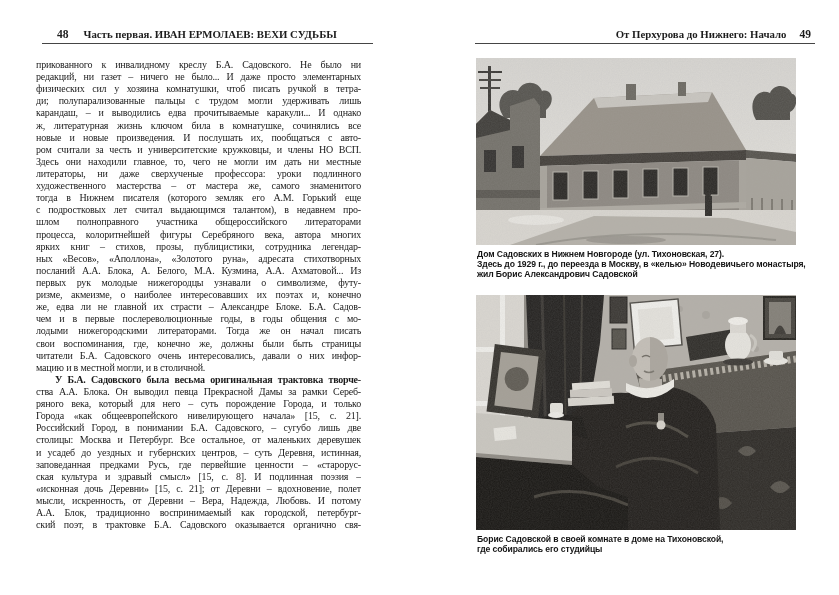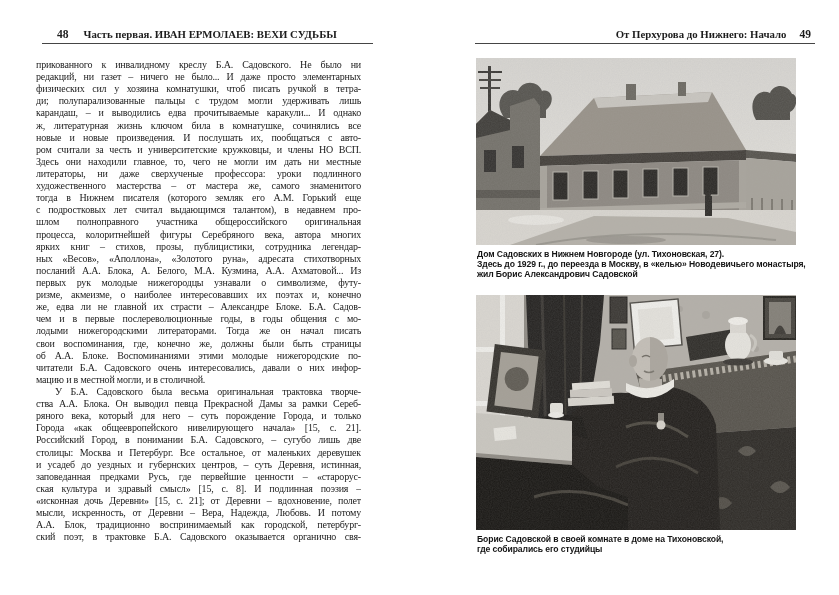--- a/index.html
+++ b/index.html
@@ -17,21 +17,21 @@
   .rheader .pagenum{font-size:11.5px;}
   .hrule{position:absolute;top:43px;height:1.4px;background:#454545;}
   .hrule.left{left:42px;width:331px;}
   .hrule.right{left:475px;width:340px;}
   
   .body-col{position:absolute;left:36px;top:59px;width:325px;
     font-size:10px;letter-spacing:-0.2px;}
   .tline{height:12.12px;line-height:12.12px;overflow:hidden;
     text-align:justify;text-align-last:justify;}
   .tline.lastline{text-align:left;text-align-last:left;}
-  .tline.indent{text-indent:19px;}
+  .tline.indent{text-indent:19px;font-weight:bold;}
   
   .photo{position:absolute;display:block;}
   .photo svg{display:block;}
   .caption{position:absolute;width:345px;font-family:"Liberation Sans",sans-serif;
     font-weight:bold;font-size:8.6px;line-height:10px;letter-spacing:-0.1px;
     color:#141414;white-space:nowrap;}
 </style>
 </head>
 <body>
 
@@ -47,32 +47,31 @@
     <div class="tline">ди; полупарализованные пальцы с трудом могли удерживать лишь</div>
     <div class="tline">карандаш, – и выводились едва прочитываемые каракули... И однако</div>
     <div class="tline">ж, литературная жизнь ключом била в комнатушке, сочинялись все</div>
     <div class="tline">новые и новые произведения. И послушать их, пообщаться с авто-</div>
     <div class="tline">ром считали за честь и университетские кружковцы, и члены НО ВСП.</div>
     <div class="tline">Здесь они находили главное, то, чего не могли им дать ни местные</div>
     <div class="tline">литераторы, ни даже сверхученые профессора: уроки подлинного</div>
     <div class="tline">художественного мастерства – от мастера же, самого знаменитого</div>
     <div class="tline">тогда в Нижнем писателя (которого земляк его А.М. Горький еще</div>
     <div class="tline">с подростковых лет считал выдающимся талантом), в недавнем про-</div>
-    <div class="tline">шлом полноправного участника общероссийского оригинальная</div>
+    <div class="tline">шлом полноправного участника общероссийского литераторами</div>
     <div class="tline">процесса, колоритнейшей фигуры Серебряного века, автора многих</div>
     <div class="tline">ярких книг – стихов, прозы, публицистики, сотрудника легендар-</div>
     <div class="tline">ных «Весов», «Аполлона», «Золотого руна», адресата стихотворных</div>
     <div class="tline">посланий А.А. Блока, А. Белого, М.А. Кузмина, А.А. Ахматовой... Из</div>
     <div class="tline">первых рук молодые нижегородцы узнавали о символизме, футу-</div>
     <div class="tline">ризме, акмеизме, о наиболее интересовавших их поэтах и, конечно</div>
     <div class="tline">же, едва ли не главной их страсти – Александре Блоке. Б.А. Садов-</div>
     <div class="tline">чем и в первые послереволюционные годы, в годы общения с мо-</div>
     <div class="tline">лодыми нижегородскими литераторами. Тогда же он начал писать</div>
     <div class="tline">свои воспоминания, где, конечно же, должны были быть страницы</div>
-    <div class="tline">об А.А. Блоке. Воспоминаниями этими молодые нижегородские по-</div>
     <div class="tline">читатели Б.А. Садовского очень интересовались, давали о них инфор-</div>
     <div class="tline lastline">мацию и в местной могли, и в столичной.</div>
     <div class="tline indent">У Б.А. Садовского была весьма оригинальная трактовка творче-</div>
     <div class="tline">ства А.А. Блока. Он выводил певца Прекрасной Дамы за рамки Сереб-</div>
     <div class="tline">ряного века, который для него – суть порождение Города, и только</div>
     <div class="tline">Города «как общеевропейского нивелирующего начала» [15, с. 21].</div>
     <div class="tline">Российский Город, в понимании Б.А. Садовского, – сугубо лишь две</div>
     <div class="tline">столицы: Москва и Петербург. Все остальное, от маленьких деревушек</div>
     <div class="tline">и усадеб до уездных и губернских центров, – суть Деревня, истинная,</div>
     <div class="tline">заповеданная предками Русь, где первейшие ценности – «старорус-</div>

